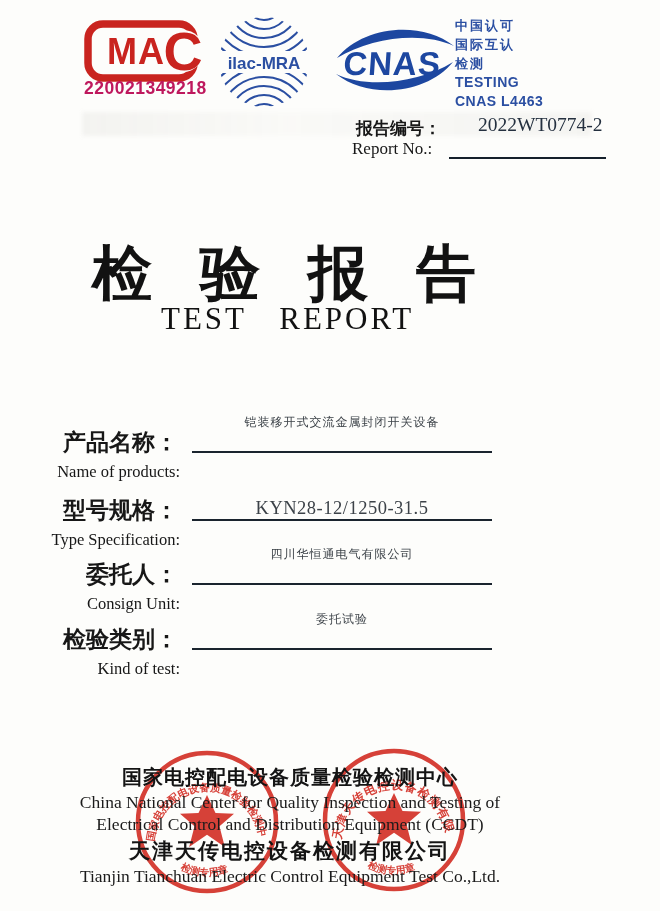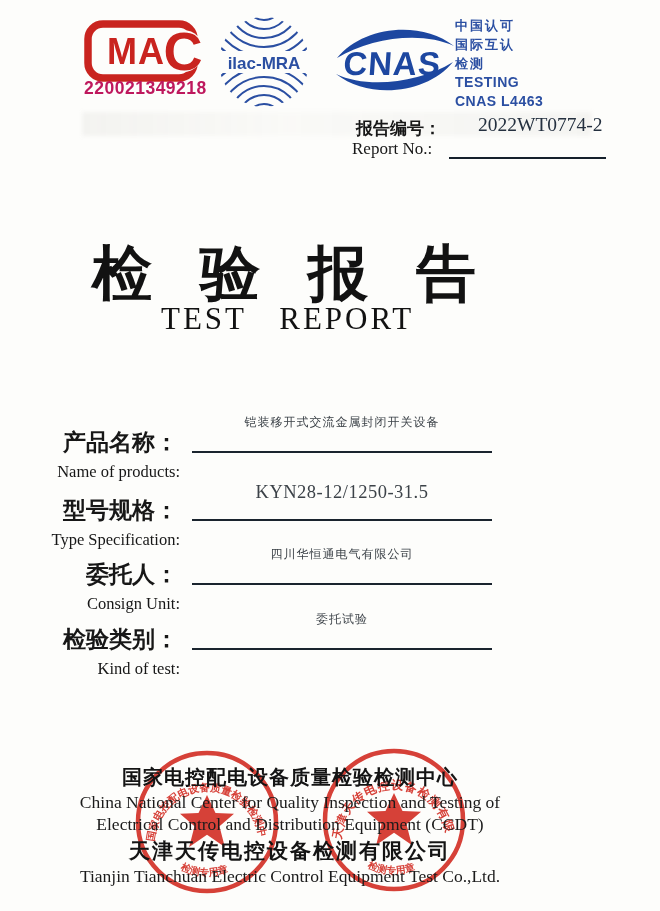--- a/index.html
+++ b/index.html
@@ -108,21 +108,21 @@
 
   <div class="frow" style="top:413px">
     <div class="lzh">产品名称：</div>
     <div class="len">Name of products:</div>
     <div class="fval">铠装移开式交流金属封闭开关设备</div>
     <div class="fline"></div>
   </div>
   <div class="frow" style="top:481px">
     <div class="lzh">型号规格：</div>
     <div class="len">Type Specification:</div>
-    <div class="fval serif" style="letter-spacing:.5px; font-size:18.5px;">KYN28-12/1250-31.5</div>
+    <div class="fval serif" style="letter-spacing:.5px; font-size:18.5px;margin-top:16px;">KYN28-12/1250-31.5</div>
     <div class="fline"></div>
   </div>
   <div class="frow" style="top:545px">
     <div class="lzh">委托人：</div>
     <div class="len">Consign Unit:</div>
     <div class="fval">四川华恒通电气有限公司</div>
     <div class="fline"></div>
   </div>
   <div class="frow" style="top:610px">
     <div class="lzh">检验类别：</div>

